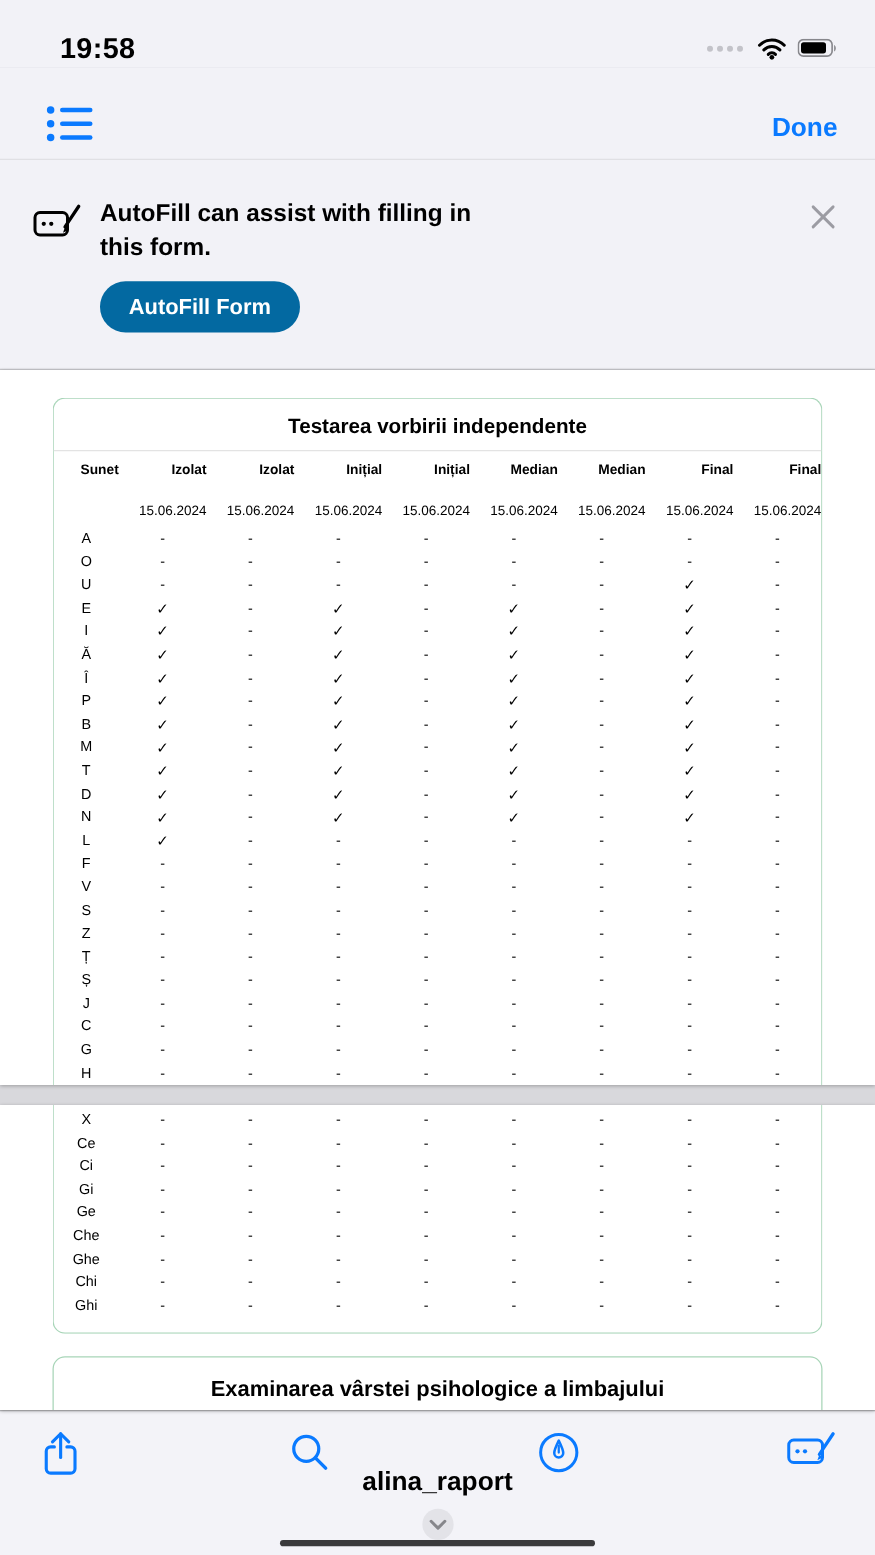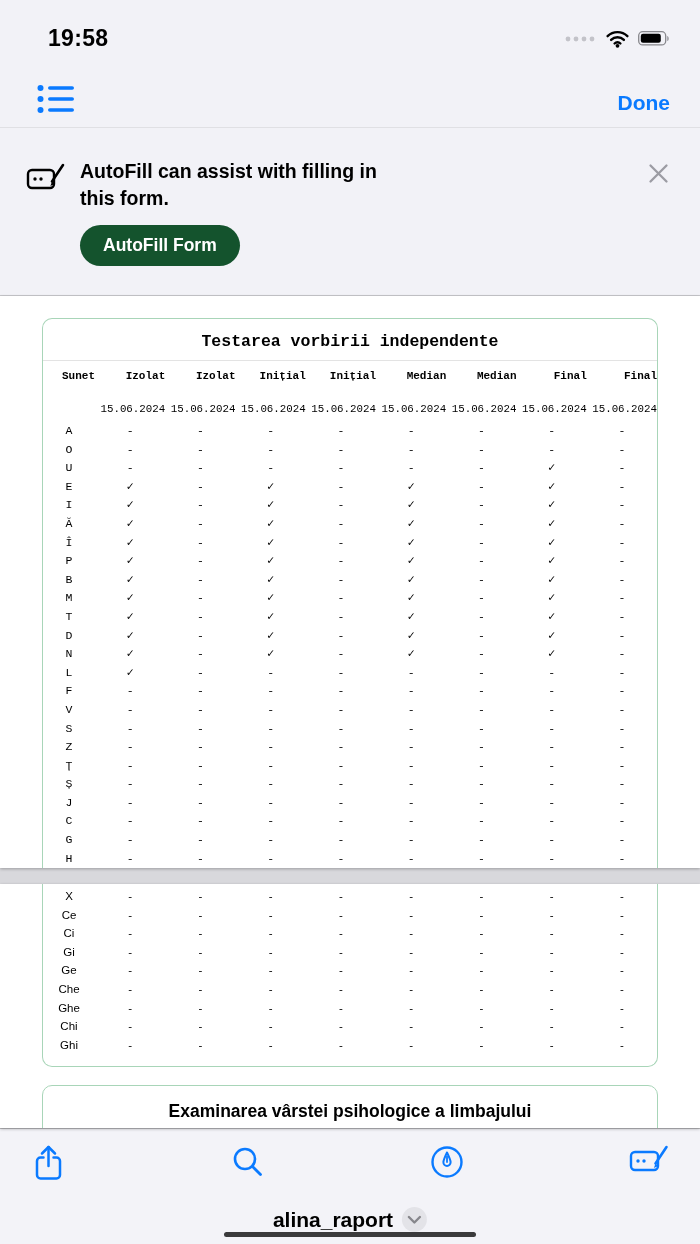--- a/index.html
+++ b/index.html
@@ -19,48 +19,48 @@
   .status-icons{ display:flex; align-items:center; gap:8px; padding-bottom:4px; }
   
   .nav-bar{
     height:74px; background:#f2f2f7;
     display:flex; align-items:flex-end; justify-content:space-between;
     padding:0 30px 12px 36px;
     border-bottom:1px solid #e0e0e4;
   }
   .icon-btn{ background:none; border:0; padding:0; cursor:pointer; line-height:0; }
   .title-wrap{ display:flex; align-items:center; gap:9px; cursor:pointer;
-    position:absolute; left:50%; transform:translateX(-50%); bottom:12px;}
+    position:absolute; left:50%; transform:translateX(-50%); bottom:12px;flex-direction:column;}
   .nav-title{ font-size:21px; font-weight:700; color:#000; }
   .chev-badge{
     width:25px; height:25px; border-radius:50%; background:#e3e3e8;
     display:inline-flex; align-items:center; justify-content:center;
   }
   .done{ background:none; border:0; color:#0a7aff; font-size:21px; font-weight:700;
     font-family:inherit; cursor:pointer;margin-left:13px; }
   
   .banner{
     height:168px; background:#f2f2f7; position:relative;
     border-bottom:1px solid #c9c9cd;
     padding:30px 28px 10px 26px; display:flex; align-items:flex-start;
   }
   .banner-icon{ margin-top:4px; }
   .banner-body{ margin-left:14px; }
   .banner-msg{ max-width:316px; font-size:19.5px; line-height:27px; font-weight:700; color:#000; }
   .autofill-btn{
-    margin-top:13px; background:#14532d; color:#fff; border:0; border-radius:21px;
+    margin-top:13px; background:#0369a1; color:#fff; border:0; border-radius:21px;
     height:41px; padding:0 23px; font-size:17.5px; font-weight:700;
     font-family:inherit; cursor:pointer;
   }
   .banner-close{ position:absolute; top:32px; right:28px; background:none; border:0;
     padding:0; cursor:pointer; line-height:0; }
   
   .content{ height:832px; background:#d8d8dc; }
   .page{ background:#fff; overflow:hidden; box-shadow:0 1px 3px rgba(0,0,0,.28); position:relative; }
-  .page1{ height:572px;font-family:Liberation Mono, monospace; }
+  .page1{ height:572px; }
   .page-gap{ height:16px; }
   .page2{ height:244px; }
   .tbox{ margin:0 42px; border:1.5px solid #a8d5b8; background:#fff; }
   .tbox-top{ margin-top:22px; border-bottom:0; border-radius:10px 10px 0 0; }
   .tbox-bottom{ border-top:0; border-radius:0 0 10px 10px; padding:3px 0 12px; }
   .tbox-next{ margin-top:18px; border-radius:10px; height:110px; }
   .tbox-title{
     font-size:16.5px; font-weight:700; text-align:center; color:#000;
     padding:13px 0 9px; border-bottom:1px solid #e3e3e3;
   }

